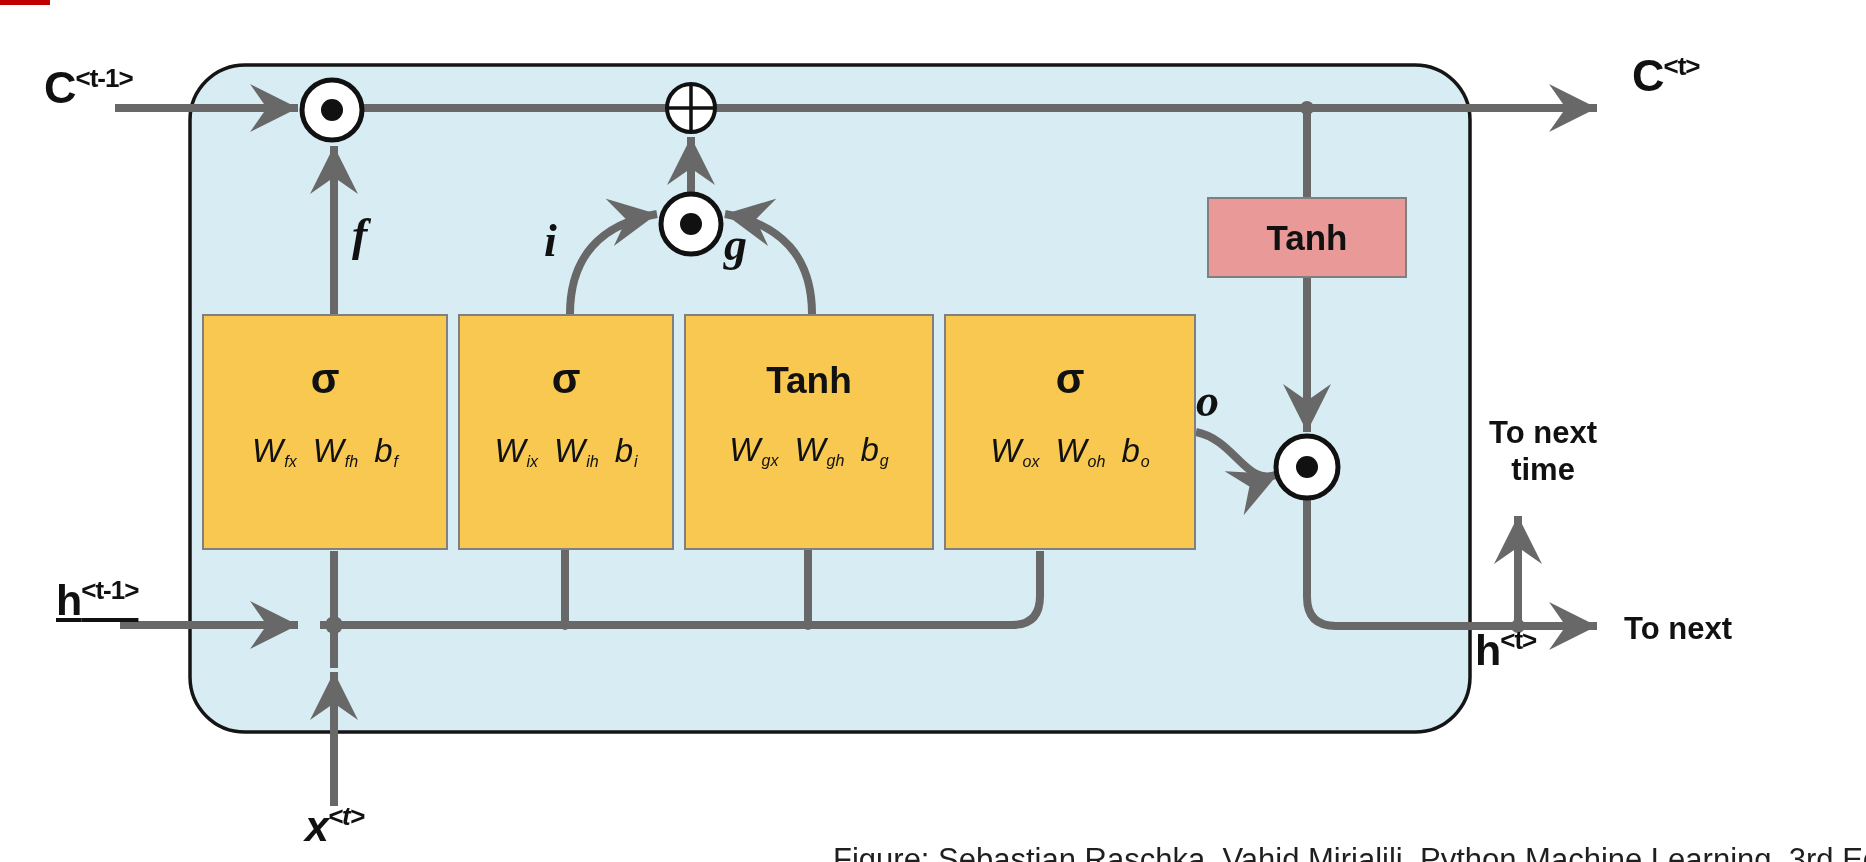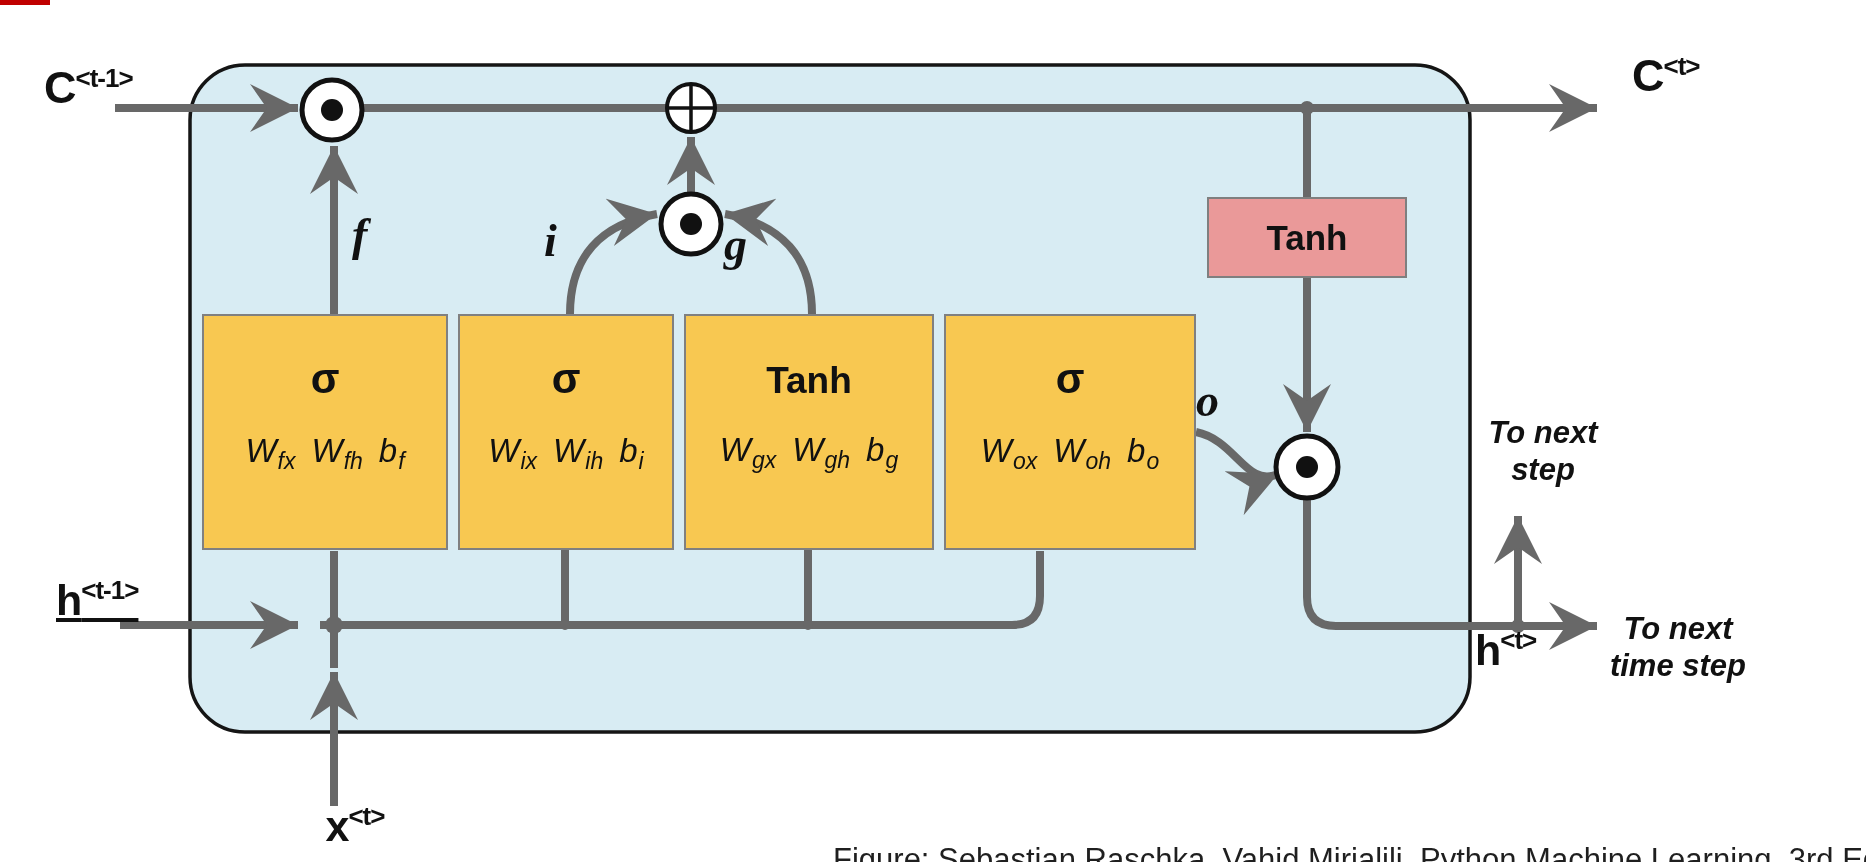--- a/index.html
+++ b/index.html
@@ -14,32 +14,32 @@
   .io-label .sup{font-size:26px;position:relative;top:-0.62em;letter-spacing:-1px;}
   .gate{
     box-sizing:border-box;background:#F8C851;border:2px solid #808080;
     display:flex;flex-direction:column;align-items:center;
   }
   .gate-act{margin-top:42px;font-weight:bold;font-size:42px;line-height:1;}
   .gate-weights{
     margin-top:34px;font-style:italic;font-size:33px;line-height:1;
     display:flex;gap:16px;white-space:nowrap;
   }
-  .gate-weights .sub{font-size:23px;position:relative;top:0.32em;margin-left:1px;}
+  .gate-weights .sub{font-size:16px;position:relative;top:0.32em;margin-left:1px;}
   .signal-letter{
     font-family:"Liberation Serif", serif;font-weight:bold;font-style:italic;
     font-size:46px;line-height:1;
   }
   .tanh-box{
     box-sizing:border-box;left:1207px;top:197px;width:200px;height:81px;
     background:#EA9999;border:2px solid #7f7f7f;
     display:flex;align-items:center;justify-content:center;
     font-weight:bold;font-size:35px;
   }
-  .side-note{font-weight:bold;font-size:31px;line-height:37px;text-align:center;white-space:nowrap;font-style:italic;}
+  .side-note{font-weight:bold;font-size:31px;line-height:37px;text-align:center;white-space:nowrap;}
   .caption{font-size:31px;color:#1f1f1f;white-space:nowrap;}
 </style>
 </head>
 <body>
 
 <div id="stage">
 
   <svg width="1866" height="862" viewBox="0 0 1866 862">
     <defs>
       <marker id="arrow" viewBox="0 0 10 10" refX="10" refY="5" markerWidth="6" markerHeight="6" markerUnits="strokeWidth" orient="auto">
@@ -110,21 +110,21 @@
 
   <div class="abs io-label" style="left:44px;top:62px;">
     <span>C</span><span class="sup">&lt;t-1&gt;</span>
   </div>
   <div class="abs io-label" style="left:1600px;top:50px;margin-left:32px;">
     <span>C</span><span class="sup">&lt;t&gt;</span>
   </div>
   <div class="abs io-label" style="left:56px;top:576px;font-size:43px;text-decoration:underline;">
     <span>h</span><span class="sup">&lt;t-1&gt;</span>
   </div>
-  <div class="abs io-label" style="left:305px;top:802px;width:100px;text-align:center;font-size:43px;">
+  <div class="abs io-label" style="left:305px;top:802px;width:100px;text-align:left;font-size:43px;font-style:italic;">
     <span>x</span><span class="sup">&lt;t&gt;</span>
   </div>
   <div class="abs io-label" style="left:1475px;top:626px;font-size:43px;">
     <span>h</span><span class="sup">&lt;t&gt;</span>
   </div>
 
   <div class="abs signal-letter" style="left:352px;top:212px;">f</div>
   <div class="abs signal-letter" style="left:544px;top:218px;">i</div>
   <div class="abs signal-letter" style="left:724px;top:222px;">g</div>
   <div class="abs signal-letter" style="left:1196px;top:378px;">o</div>
@@ -161,22 +161,21 @@
       <span><span>b</span><span class="sub">o</span></span>
     </div>
   </div>
 
   <div class="abs tanh-box">
     <span>Tanh</span>
   </div>
 
   <div class="abs side-note" style="left:1463px;top:414px;width:160px;">
     <div>To next</div>
-    <div>step</div>
+    <div>time</div>
   </div>
   <div class="abs side-note" style="left:1583px;top:610px;width:190px;">
     <div>To next</div>
-    <div>time step</div>
   </div>
 
   <div class="abs caption" style="left:833px;top:842px;">Figure: Sebastian Raschka, Vahid Mirjalili. Python Machine Learning. 3rd Edition.</div>
 
 </div>
 
 </body></html>

